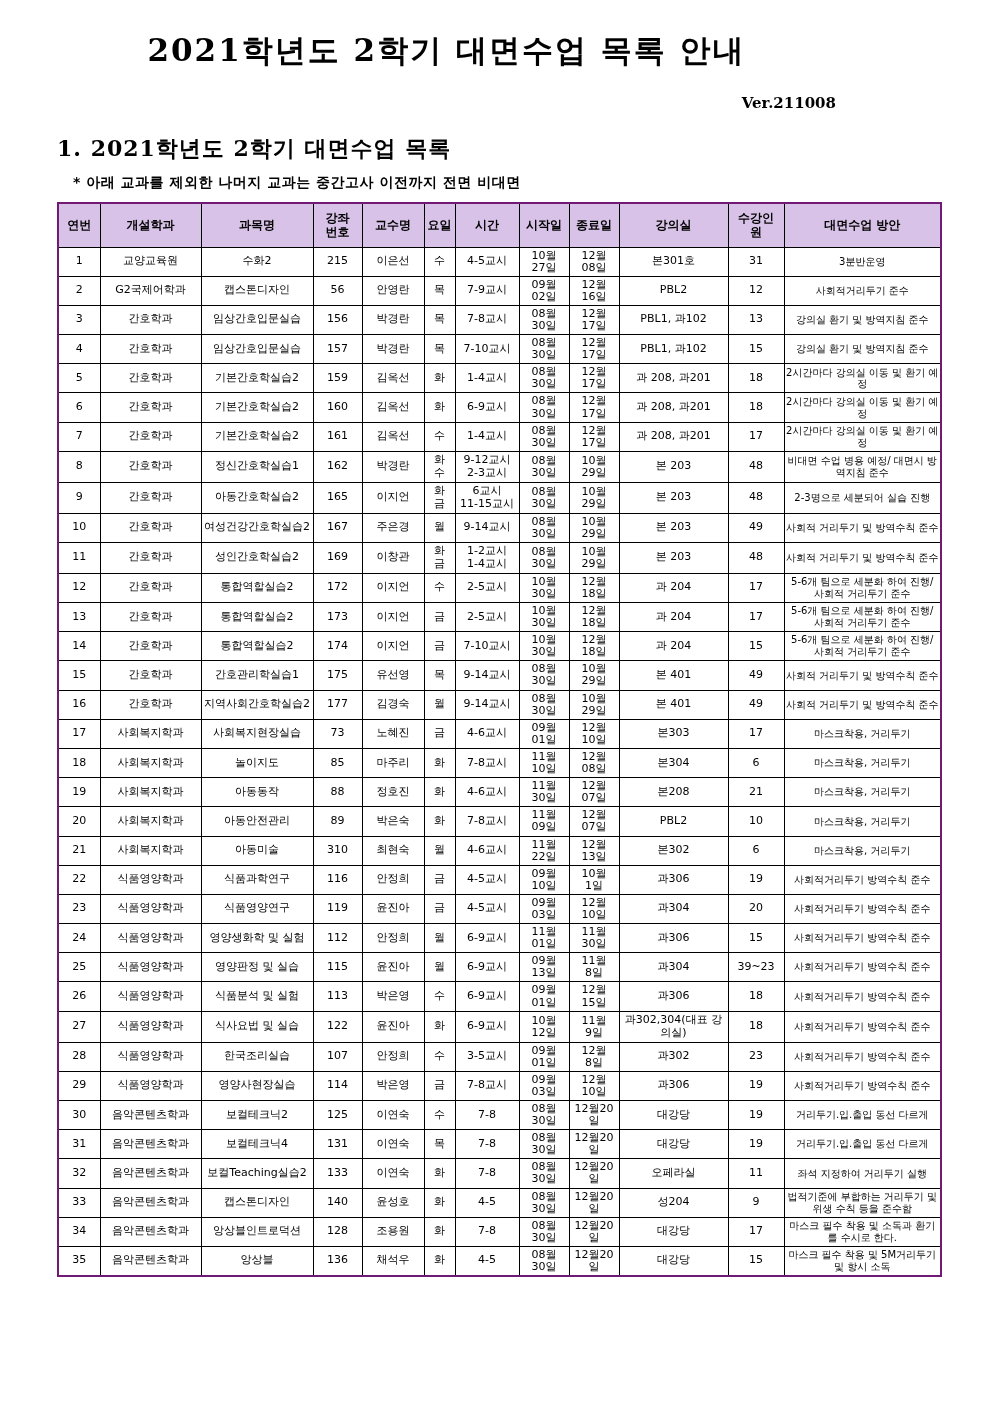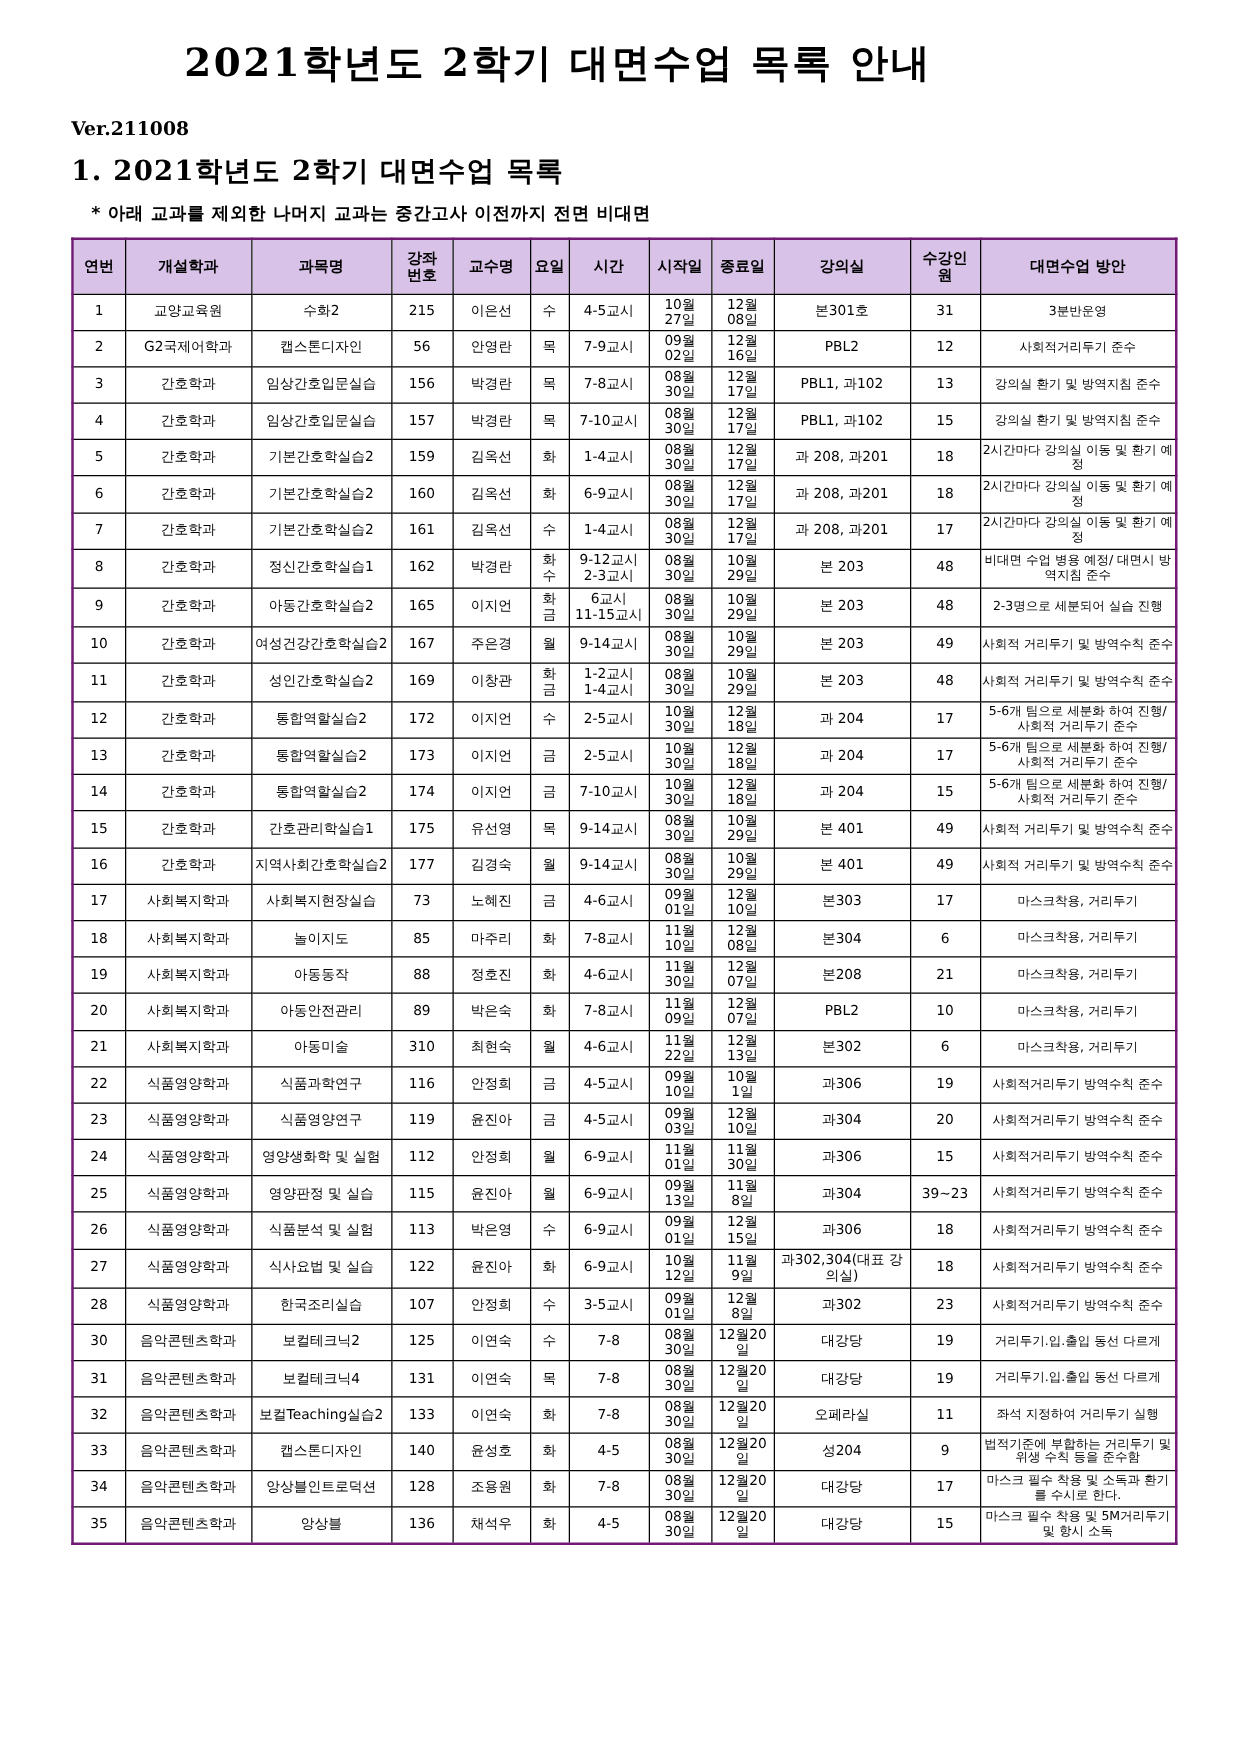--- a/index.html
+++ b/index.html
@@ -20,27 +20,28 @@
     font-size: 31px;
     font-weight: bold;
     text-align: center;
     letter-spacing: 2px;
     margin: 8px 0 0 0;
   }
   .version {
     font-family: "DejaVu Serif", "Liberation Serif", serif;
     font-size: 15px;
     font-weight: bold;
+    text-align: right;
     margin: 22px 0 2px 0;
   }
   .section-heading {
     font-family: "DejaVu Serif", "Liberation Serif", serif;
     font-size: 22px;
     font-weight: bold;
-    margin: 10px 0 10px 0;
+    margin: 22px 0 10px 0;
     letter-spacing: 1px;
   }
   .note {
     font-size: 14px;
     font-weight: bold;
     margin: 0 0 10px 16px;
     letter-spacing: 0.5px;
   }
   table.class-table {
     width: 883px;
@@ -574,20 +575,36 @@
     <td>3-5교시</td>
     <td>09월
 01일</td>
     <td>12월
 8일</td>
     <td>과302</td>
     <td>23</td>
     <td>사회적거리두기 방역수칙 준수</td>
   </tr>
         <tr>
+    <td>29</td>
+    <td>식품영양학과</td>
+    <td>영양사현장실습</td>
+    <td>114</td>
+    <td>박은영</td>
+    <td>금</td>
+    <td>7-8교시</td>
+    <td>09월
+03일</td>
+    <td>12월
+10일</td>
+    <td>과306</td>
+    <td>19</td>
+    <td>사회적거리두기 방역수칙 준수</td>
+  </tr>
+        <tr>
     <td>30</td>
     <td>음악콘텐츠학과</td>
     <td>보컬테크닉2</td>
     <td>125</td>
     <td>이연숙</td>
     <td>수</td>
     <td>7-8</td>
     <td>08월
 30일</td>
     <td>12월20일</td>

